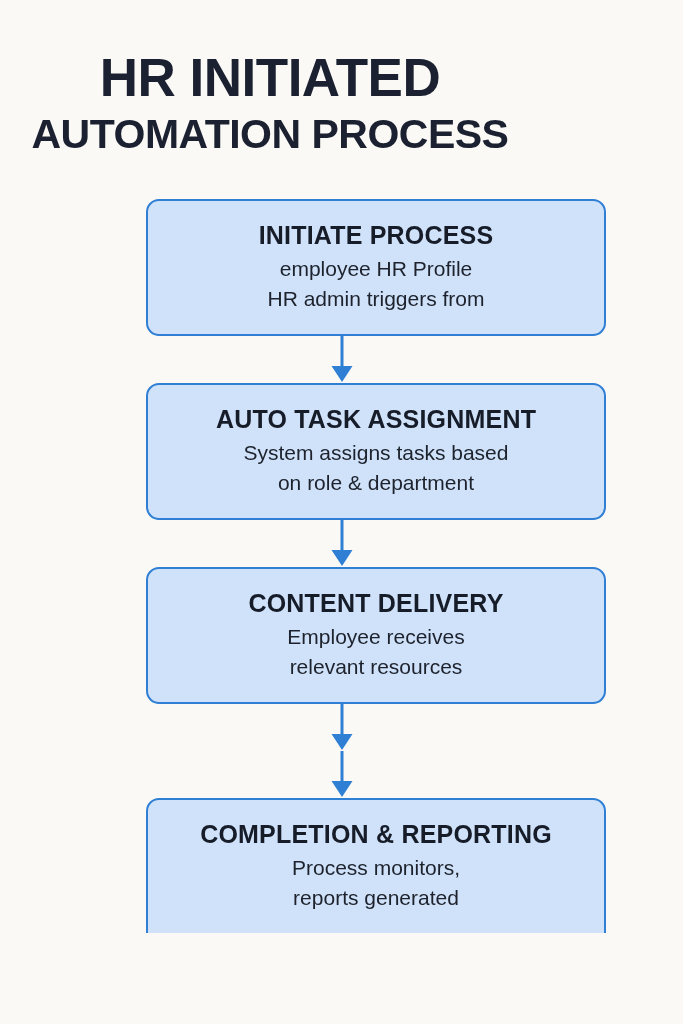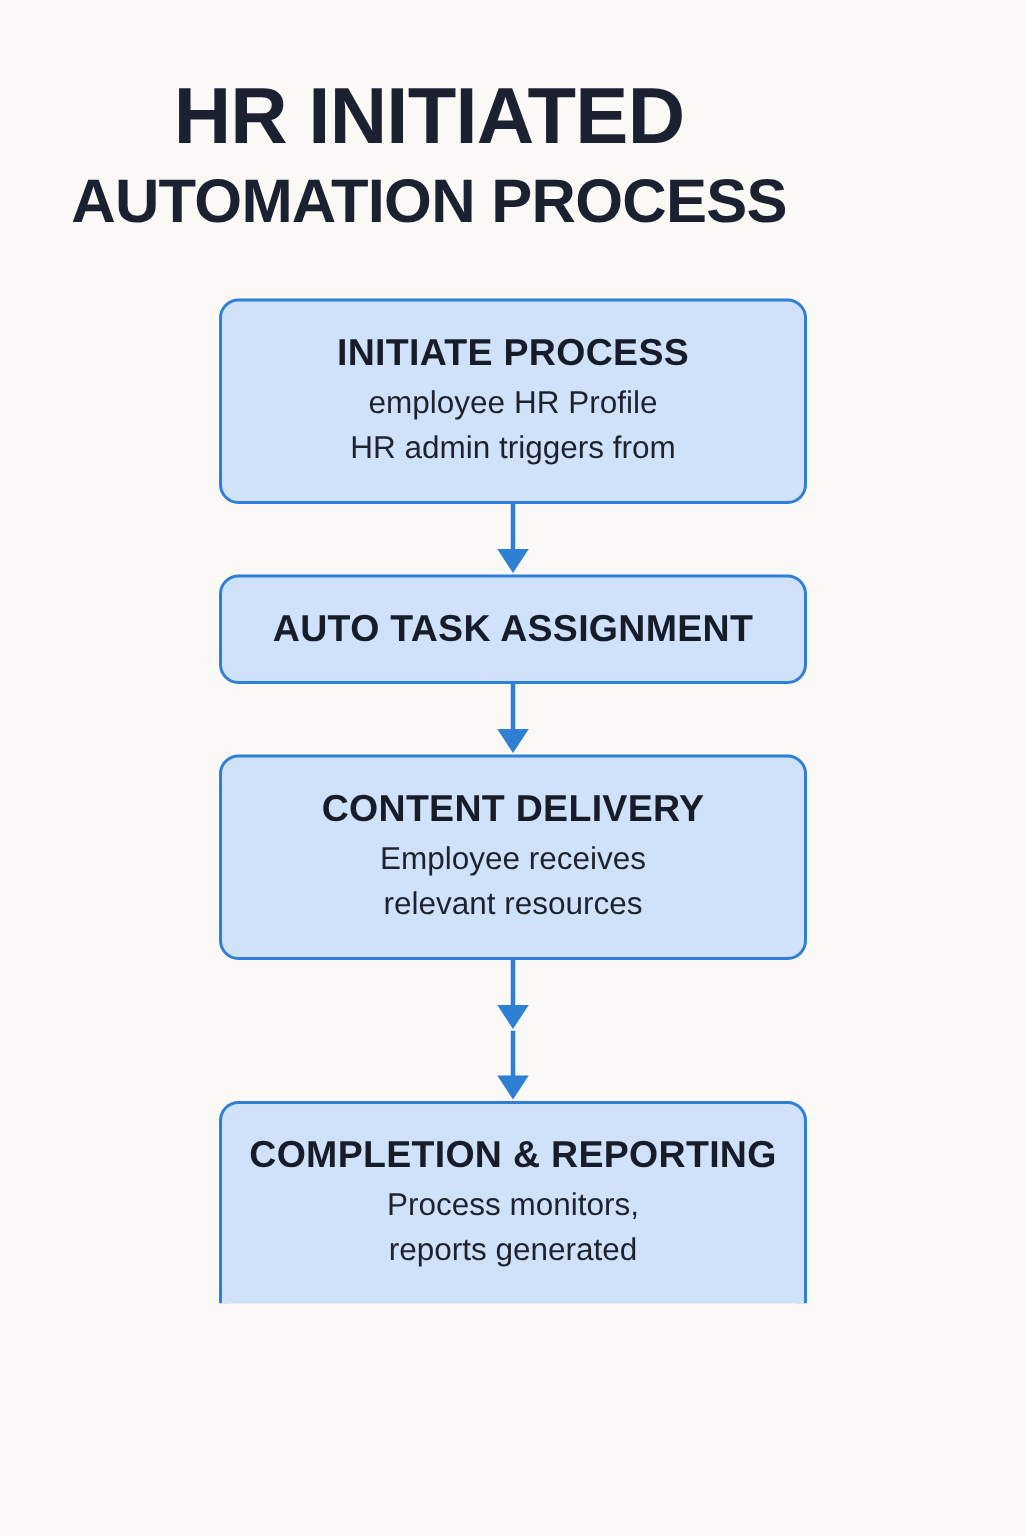--- a/index.html
+++ b/index.html
@@ -19,21 +19,21 @@
     width: 683px;
     height: 1024px;
     position: relative;
     overflow: hidden;
   }
 
   
   .title-block {
     position: absolute;
     top: 50px;
-    left: 16px;
+    left: 0;
     width: 540px;
     text-align: center;
     color: #1b2130;
   }
   .title-line {
     display: block;
     font-weight: 700;
     letter-spacing: -0.5px;
     line-height: 56px;
     white-space: nowrap;
@@ -44,21 +44,21 @@
   
   .flow-column {
     position: absolute;
     top: 199px;
     left: 146px;
     width: 392px;
   }
 
   .node {
     box-sizing: border-box;
-    width: 392px;
+    width: 460px;
     background: #cfe2fa;
     border: 2.5px solid #2f7fd4;
     border-radius: 13px;
     padding: 19px 14px 20px 14px;
     text-align: center;
   }
   
   .node.clipped {
     border-bottom: none;
     border-bottom-left-radius: 0;
@@ -115,20 +115,24 @@
 
     <div class="connector">
       <svg width="26" height="47" viewBox="0 0 26 47">
         <line x1="13" y1="0" x2="13" y2="33" stroke="#2f7fd4" stroke-width="3"></line>
         <polygon points="13,46 2.5,30 23.5,30" fill="#2f7fd4"></polygon>
       </svg>
     </div>
 
     <div class="node">
       <span class="node-heading">AUTO TASK ASSIGNMENT</span>
+      <span class="node-desc">
+        <span class="node-desc-line">System assigns tasks based</span>
+        <span class="node-desc-line">on role &amp; department</span>
+      </span>
     </div>
 
     <div class="connector">
       <svg width="26" height="47" viewBox="0 0 26 47">
         <line x1="13" y1="0" x2="13" y2="33" stroke="#2f7fd4" stroke-width="3"></line>
         <polygon points="13,46 2.5,30 23.5,30" fill="#2f7fd4"></polygon>
       </svg>
     </div>
 
     <div class="node">

